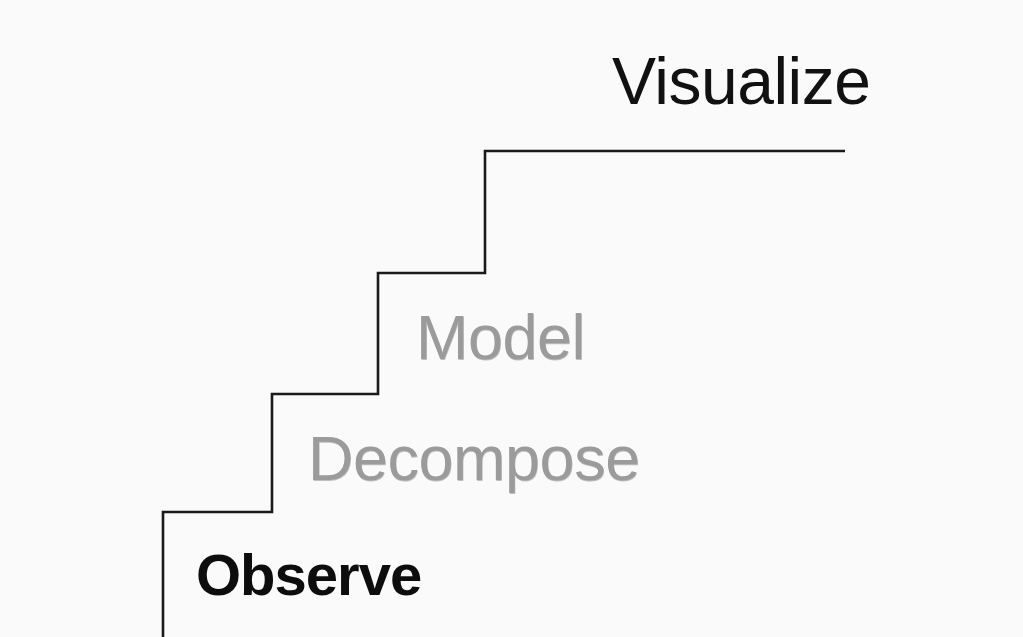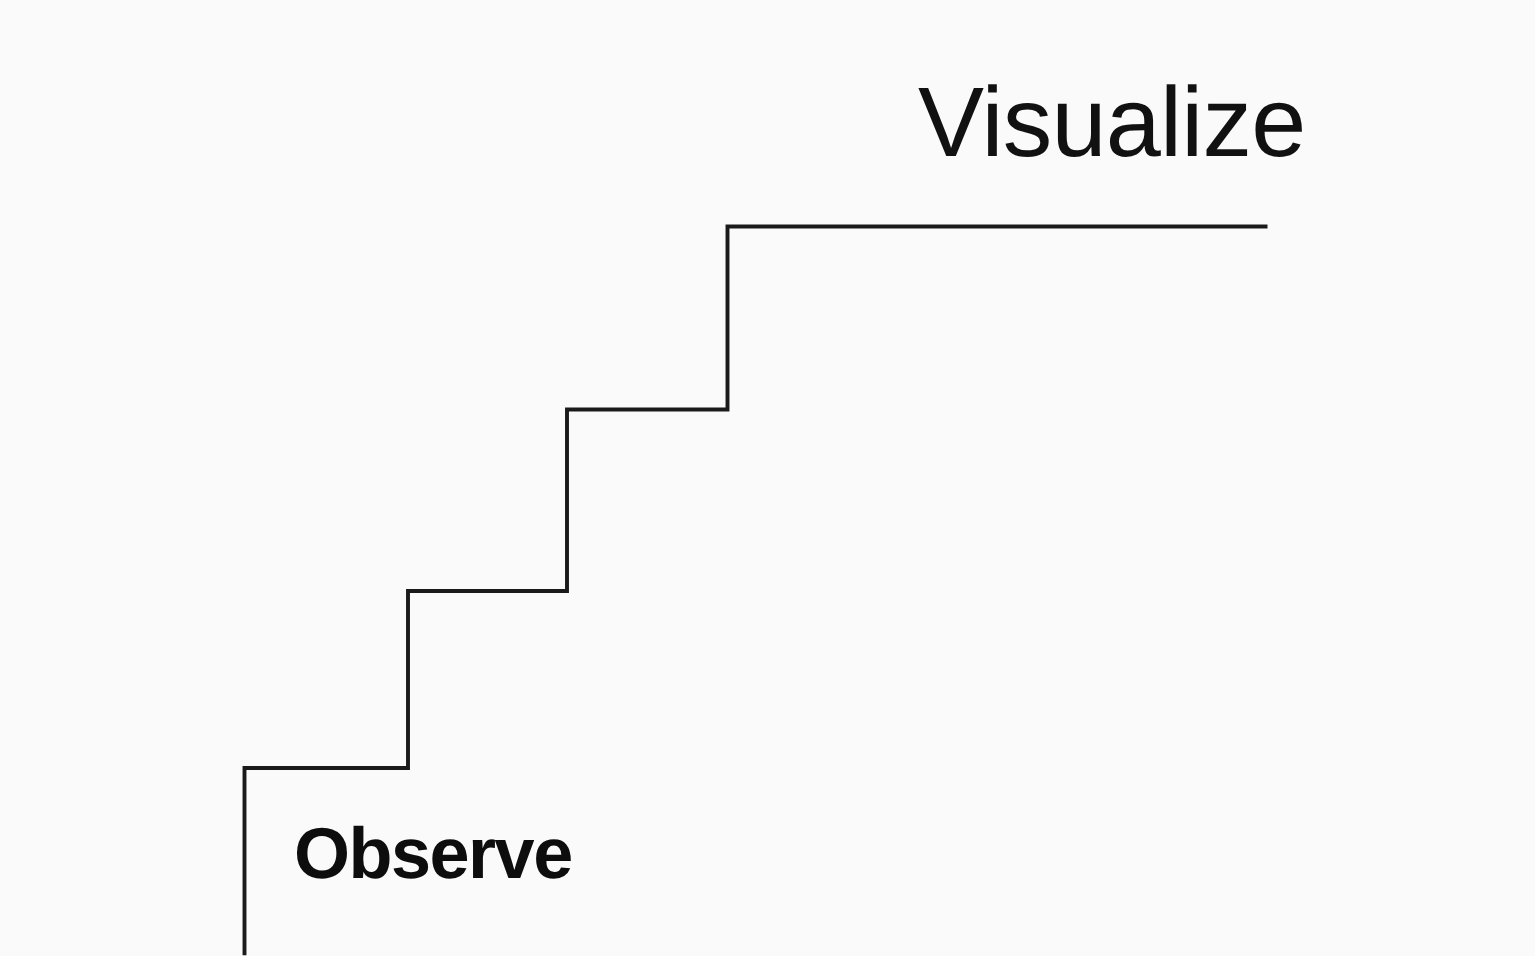--- a/index.html
+++ b/index.html
@@ -62,33 +62,35 @@
     font-size: 63px;
   }
   #label-decompose {
     left: 308px;
     top: 427px;
     font-size: 63px;
   }
   #label-observe {
     left: 196px;
     top: 546px;
-    font-size: 48px;
+    font-size: 58px;
     letter-spacing: -1px;
   }
 </style>
 </head>
 <body>
 
 <div id="stage" style="background: rgb(250, 250, 250);">
 
   <svg id="staircase-svg" viewBox="0 0 1023 637" preserveAspectRatio="none" xmlns="http://www.w3.org/2000/svg">
     <polyline id="stair-polyline" fill="none" stroke="#1a1a1a" stroke-width="2.6" stroke-linecap="butt" stroke-linejoin="miter" vector-effect="non-scaling-stroke" points="163,637 163,512 272,512 272,394 378,394 378,273 485,273 485,151 845,151"></polyline>
   </svg>
 
   <div class="step-label label-current" id="label-observe" style="color: rgb(13, 13, 13);">Observe</div>
 
+  <div class="step-label label-muted" id="label-decompose" style="color: rgb(155, 155, 155);">Decompose</div>
 
+  <div class="step-label label-muted" id="label-model" style="color: rgb(155, 155, 155);">Model</div>
 
 
   <div class="step-label label-active" id="label-visualize" style="color: rgb(17, 17, 17);">Visualize</div>
 
 </div>
 
 </body></html>

